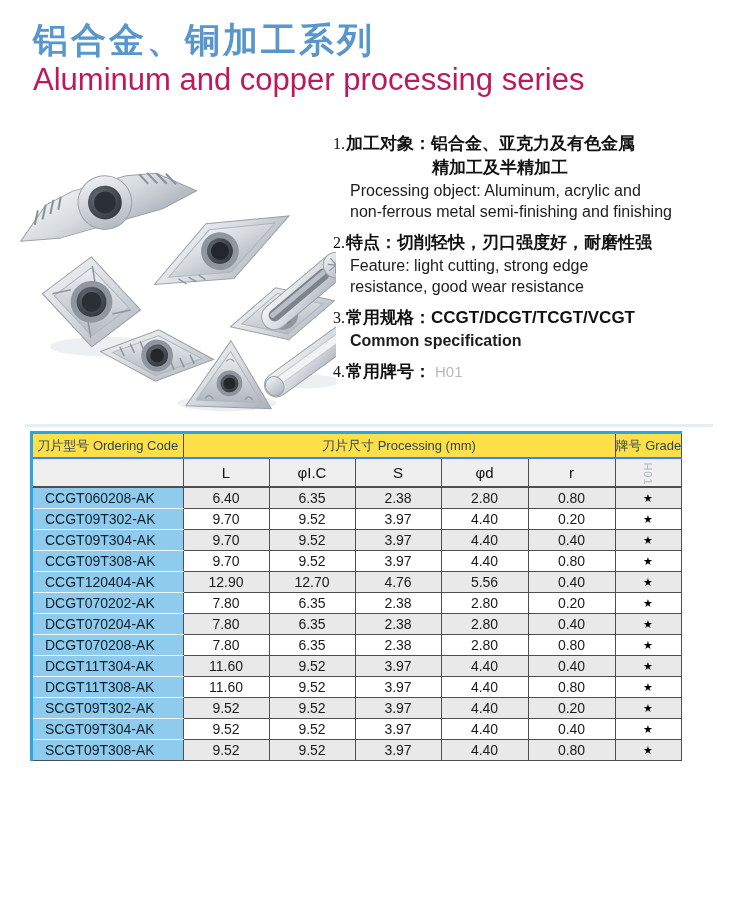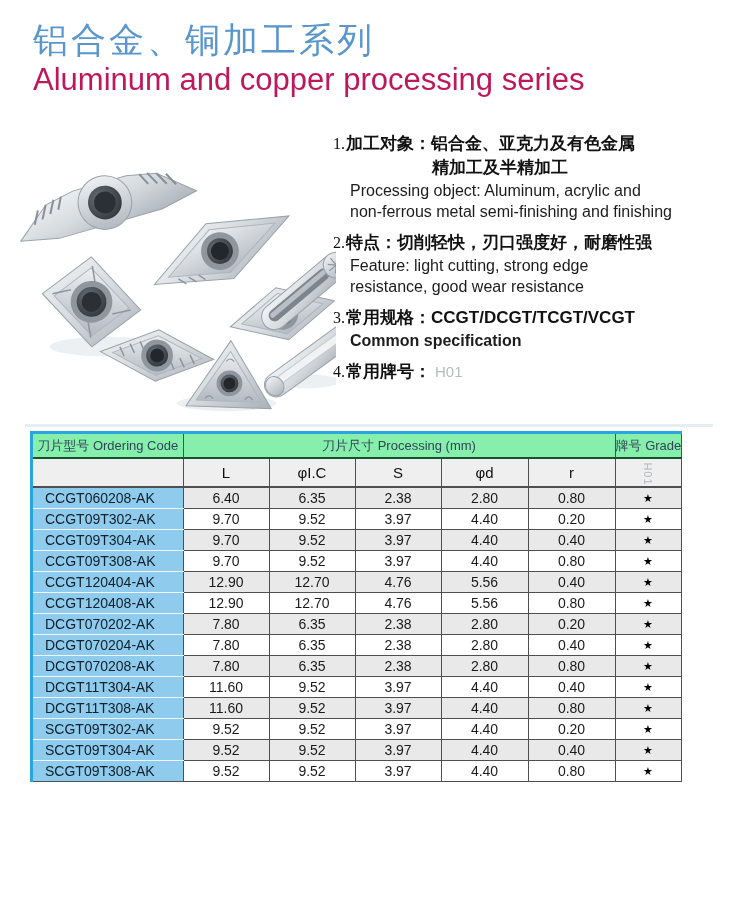--- a/index.html
+++ b/index.html
@@ -3,21 +3,21 @@
 <meta charset="utf-8">
 <style>
   html,body{margin:0;padding:0;}
   body{
     width:750px;height:919px;background:#ffffff;position:relative;overflow:hidden;
     font-family:"Liberation Sans","DejaVu Sans",sans-serif;color:#1a1a1a;
     -webkit-font-smoothing:antialiased;
   }
   
   .title-block{position:absolute;left:33px;top:20px;}
-  .title-zh{font-size:35px;font-weight:400;color:#5996cc;letter-spacing:3px;line-height:1.15;margin:0;}
+  .title-zh{font-size:35px;font-weight:700;color:#5996cc;letter-spacing:3px;line-height:1.15;margin:0;}
   .title-en{font-size:31px;font-weight:500;color:#be185d;letter-spacing:0px;line-height:1.1;margin:3px 0 0 0;}
 
   
   .photo-wrap{position:absolute;left:18px;top:142px;width:318px;height:274px;}
   .info-block{position:absolute;left:333px;top:132px;width:405px;}
   .info-item{margin-bottom:9px;}
   .zh-line{font-size:17px;font-weight:700;color:#111;line-height:1.4;}
   .zh-line .no{font-family:"Liberation Serif","DejaVu Serif",serif;font-weight:400;font-size:16px;padding-right:1px;}
   .zh-indent{padding-left:99px;}
   .en-line{font-size:16px;font-weight:400;color:#1c1c1c;line-height:1.32;margin-left:17px;}
@@ -29,22 +29,22 @@
 
   
   .table-frame{
     position:absolute;left:30px;top:431px;
     border-top:3px solid #29a6df;border-left:3px solid #29a6df;
   }
   table{border-collapse:collapse;table-layout:fixed;width:648px;}
   th,td{border:1px solid #4f4f4f;padding:0;overflow:hidden;white-space:nowrap;}
   thead th{font-weight:400;}
   tr.h1 th{
-    background:#86efac;height:23px;font-size:13px;color:#31455a;border-top:none;
-    border-bottom:2px solid #14532d;text-align:center;
+    background:#fde047;height:23px;font-size:13px;color:#31455a;border-top:none;
+    border-bottom:2px solid #3b82f6;text-align:center;
   }
   tr.h1 th:first-child, tr.h2 th:first-child, td.code{border-left:none;}
   tr.h2 th{
     background:#efefef;height:27px;font-size:15px;color:#111;text-align:center;
     border-bottom:2px solid #4f4f4f;
   }
   tr.h2 th .rot{
     display:inline-block;transform:rotate(90deg);color:#b3b8bd;font-size:11px;letter-spacing:1px;
   }
   tbody td{height:20px;font-size:14px;text-align:center;color:#1a1a1a;}
@@ -256,29 +256,20 @@
   <tr>
     <td class="code">CCGT120404-AK</td>
     <td>12.90</td>
     <td>12.70</td>
     <td>4.76</td>
     <td>5.56</td>
     <td>0.40</td>
     <td class="star">★</td>
   </tr>
 
-  <tr>
-    <td class="code">CCGT120408-AK</td>
-    <td>12.90</td>
-    <td>12.70</td>
-    <td>4.76</td>
-    <td>5.56</td>
-    <td>0.80</td>
-    <td class="star">★</td>
-  </tr>
 
   <tr>
     <td class="code">DCGT070202-AK</td>
     <td>7.80</td>
     <td>6.35</td>
     <td>2.38</td>
     <td>2.80</td>
     <td>0.20</td>
     <td class="star">★</td>
   </tr>

